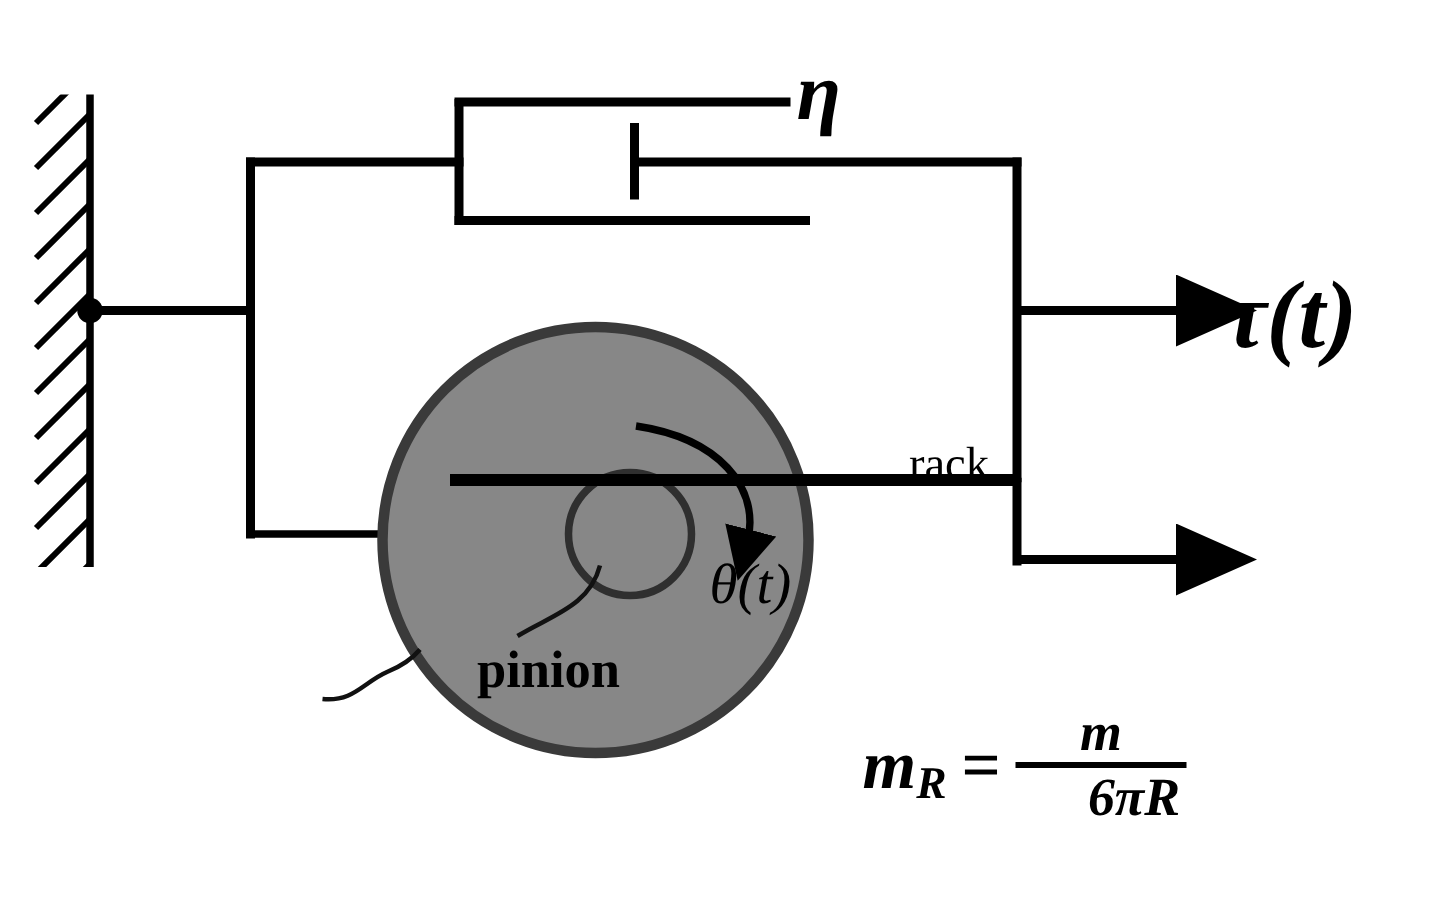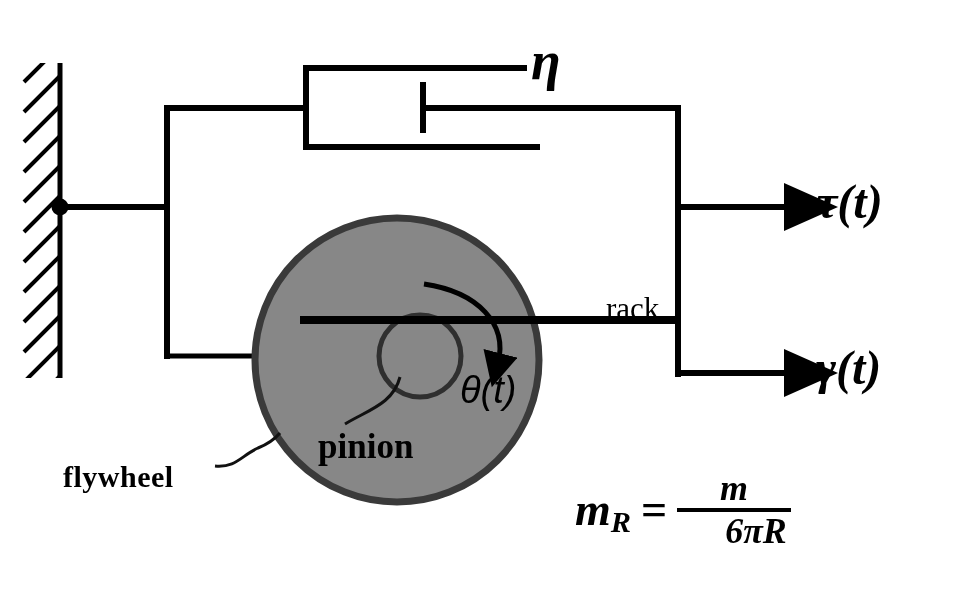--- a/index.html
+++ b/index.html
@@ -28,37 +28,38 @@
     color: #000000;
     line-height: 1;
   }
   
   .mathbi {
     font-family: "Liberation Serif", serif;
     font-weight: bold;
     font-style: italic;
   }
   .mathi {
-    font-family: Liberation Sans, sans-serif;
+    font-family: Liberation Serif, serif;
     font-style: italic;
     font-weight: normal;
+    margin-left: 13px;
   }
   .plain {
     font-family: "Liberation Serif", serif;
     font-weight: normal;
     font-style: normal;
   }
   .boldplain {
     font-family: "Liberation Serif", serif;
     font-weight: bold;
     font-style: normal;
   }
 
   #lbl-eta      { left: 531px; top: 34px;  font-size: 54px; }
-  #lbl-tau      { left: 816px; top: 178px; font-size: 48px; }
+  #lbl-tau      { left: 816px; top: 178px; font-size: 64px; }
   #lbl-gamma    { left: 816px; top: 344px; font-size: 48px; }
   #lbl-rack     { left: 606px; top: 293px; font-size: 31px; }
   #lbl-theta    { left: 460px; top: 371px; font-size: 38px; }
   #lbl-pinion   { left: 318px; top: 429px; font-size: 35px; font-weight: bold; }
   #lbl-flywheel { left: 63px;  top: 462px; font-size: 30px; letter-spacing: 0.5px;}
 
   
   #lbl-eq {
     left: 556px;
     top: 470px;
@@ -181,25 +182,23 @@
     <line x1="676" y1="373" x2="793" y2="373" stroke="#000000" stroke-width="6" marker-end="url(#arrowSolid)"></line>
 
     <path d="M 424 284 C 478 292 508 324 498 363" fill="none" stroke="#000000" stroke-width="5" marker-end="url(#arrowCurve)"></path>
 
     <path d="M 400 377 C 393 404 368 410 345 424" fill="none" stroke="#111111" stroke-width="3"></path>
     <path d="M 215 466 C 236 468 242 455 258 448 C 268 444 274 440 280 433" fill="none" stroke="#111111" stroke-width="3"></path>
   </svg>
 
   <div class="lbl mathbi" id="lbl-eta">η</div>
   <div class="lbl mathbi" id="lbl-tau">τ(t)</div>
-  <div class="lbl mathbi" id="lbl-gamma">γ(t)</div>
   <div class="lbl plain" id="lbl-rack">rack</div>
   <div class="lbl mathi" id="lbl-theta">θ(t)</div>
   <div class="lbl plain" id="lbl-pinion">pinion</div>
-  <div class="lbl boldplain" id="lbl-flywheel">flywheel</div>
 
   <div class="lbl" id="lbl-eq">
     <span class="lhs"><span>m</span><span class="sub">R</span></span>
     <span class="eqs">=</span>
     <span class="frac">
       <span class="num">m</span>
       <span class="bar"></span>
       <span class="den">6πR</span>
     </span>
   </div>

